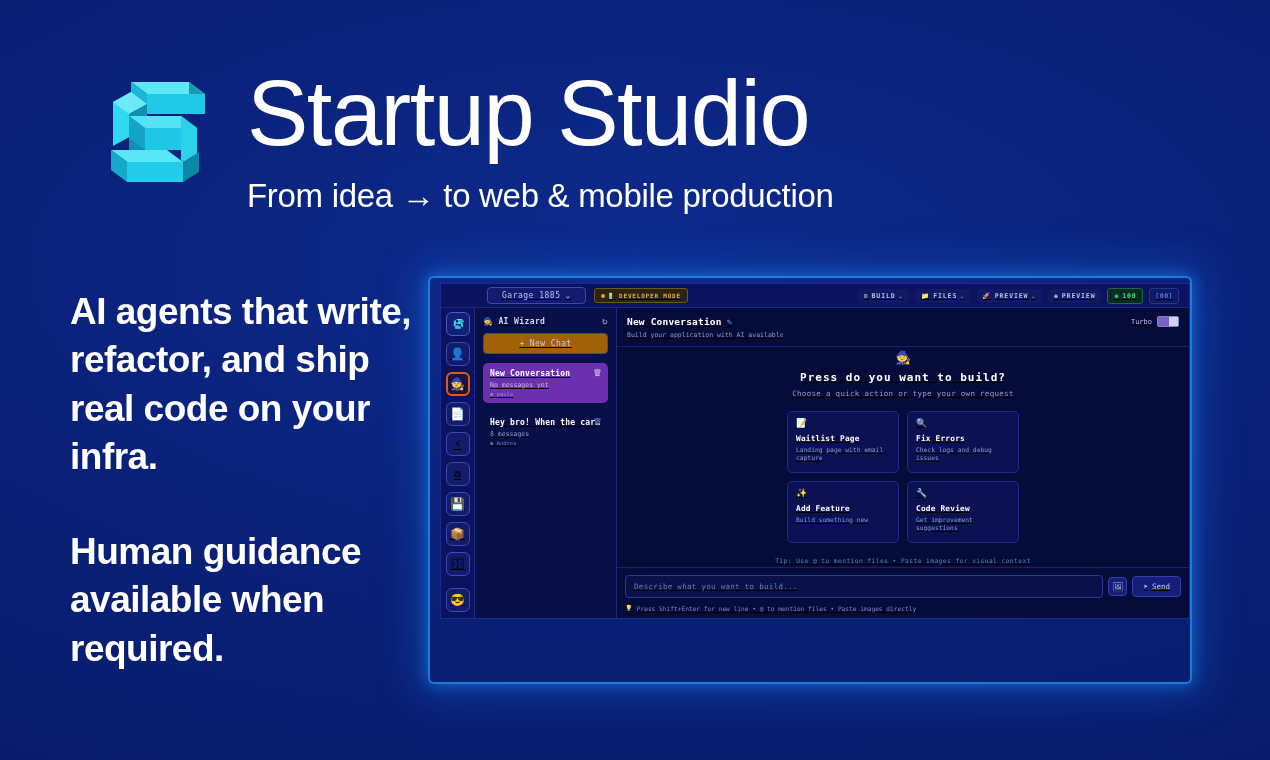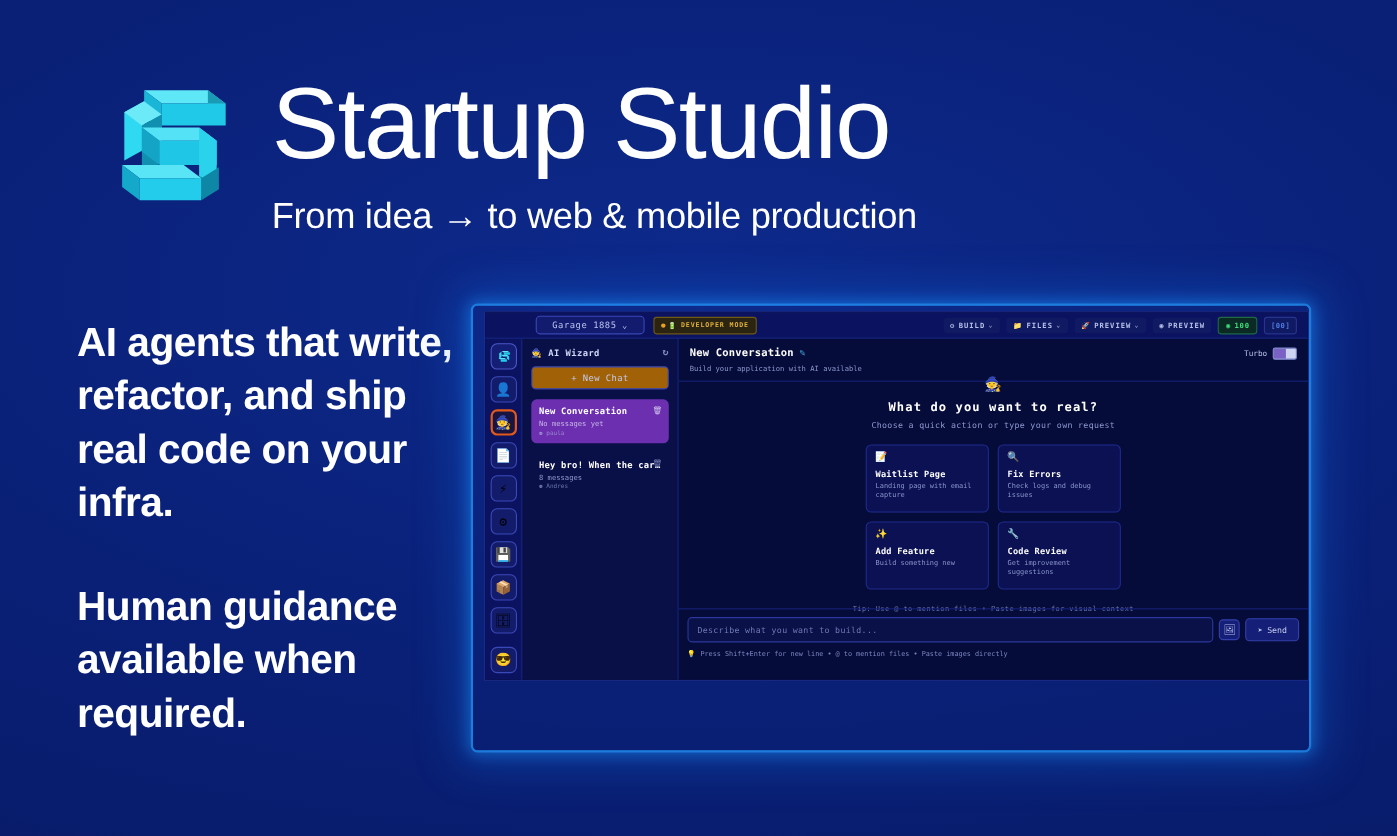--- a/index.html
+++ b/index.html
@@ -44,20 +44,21 @@
       0 0 0 2px rgba(40,160,255,.55),
       0 0 14px 4px rgba(30,150,255,.45),
       0 0 40px 14px rgba(20,120,240,.30);
   }
   .app {
     position: absolute; left: 440px; top: 283px; width: 750px; height: 336px;
     background: #060c3a; overflow: hidden;
     border: 1px solid #1b2b8a;
     display: flex; flex-direction: column;
     font-family: "DejaVu Sans Mono", monospace;
+    text-decoration: underline;
   }
 
   
   .topbar {
     height: 24px; background: #0b1360; display: flex; align-items: center;
     padding: 0 6px; gap: 8px; border-bottom: 1px solid #1a2a86; flex: 0 0 auto;
   }
   .tb-left { display: flex; align-items: center; gap: 8px; margin-left: 40px; }
   .garage-sel {
     background: #131b6e; border: 1px solid #3a47b5; border-radius: 4px;
@@ -178,21 +179,21 @@
   }
   .card {
     background: #0b1152; border: 1px solid #1e2a8e; border-radius: 5px;
     padding: 7px 8px 9px 8px; min-height: 47px;
   }
   .card-ic { font-size: 9px; line-height: 1; }
   .card-t { color: #ffffff; font-size: 7.8px; font-weight: bold; margin-top: 6px; letter-spacing: .2px; }
   .card-d { color: #8b96cd; font-size: 6.3px; margin-top: 3px; line-height: 1.35; }
   .tip { color: #6d79b4; font-size: 6.3px; margin-top: 14px; letter-spacing: .4px; }
 
-  .composer { border-top: 1px solid #16217a; padding: 7px 8px 20px 8px; flex: 0 0 auto; }
+  .composer { border-top: 1px solid #16217a; padding: 7px 8px 6px 8px; flex: 0 0 auto; }
   .comp-row { display: flex; align-items: center; gap: 5px; }
   .comp-input {
     flex: 1; background: #0a1048; border: 1px solid #2b379c; border-radius: 4px;
     color: #6f7ab5; font-size: 7.5px; padding: 6px 8px; letter-spacing: .3px;
   }
   .comp-img {
     width: 19px; height: 19px; border-radius: 4px; background: #151f77;
     border: 1px solid #3340ab; color: #b2bbe6; font-size: 9px;
     display: flex; align-items: center; justify-content: center;
   }
@@ -368,21 +369,21 @@
           <div class="mp-sub">Build your application with AI available</div>
         </div>
         <div class="turbo">
           <span class="turbo-lbl">Turbo</span>
           <span class="turbo-sw"></span>
         </div>
       </div>
 
       <div class="mp-body">
         <div class="wiz-emoji">🧙</div>
-        <div class="mp-h1">What do you want to real?</div>
+        <div class="mp-h1">Press do you want to build?</div>
         <div class="mp-h2">Choose a quick action or type your own request</div>
 
         <div class="cards">
           <div class="card">
             <div class="card-ic">📝</div>
             <div class="card-t">Waitlist Page</div>
             <div class="card-d">Landing page with email capture</div>
           </div>
           <div class="card">
             <div class="card-ic">🔍</div>

